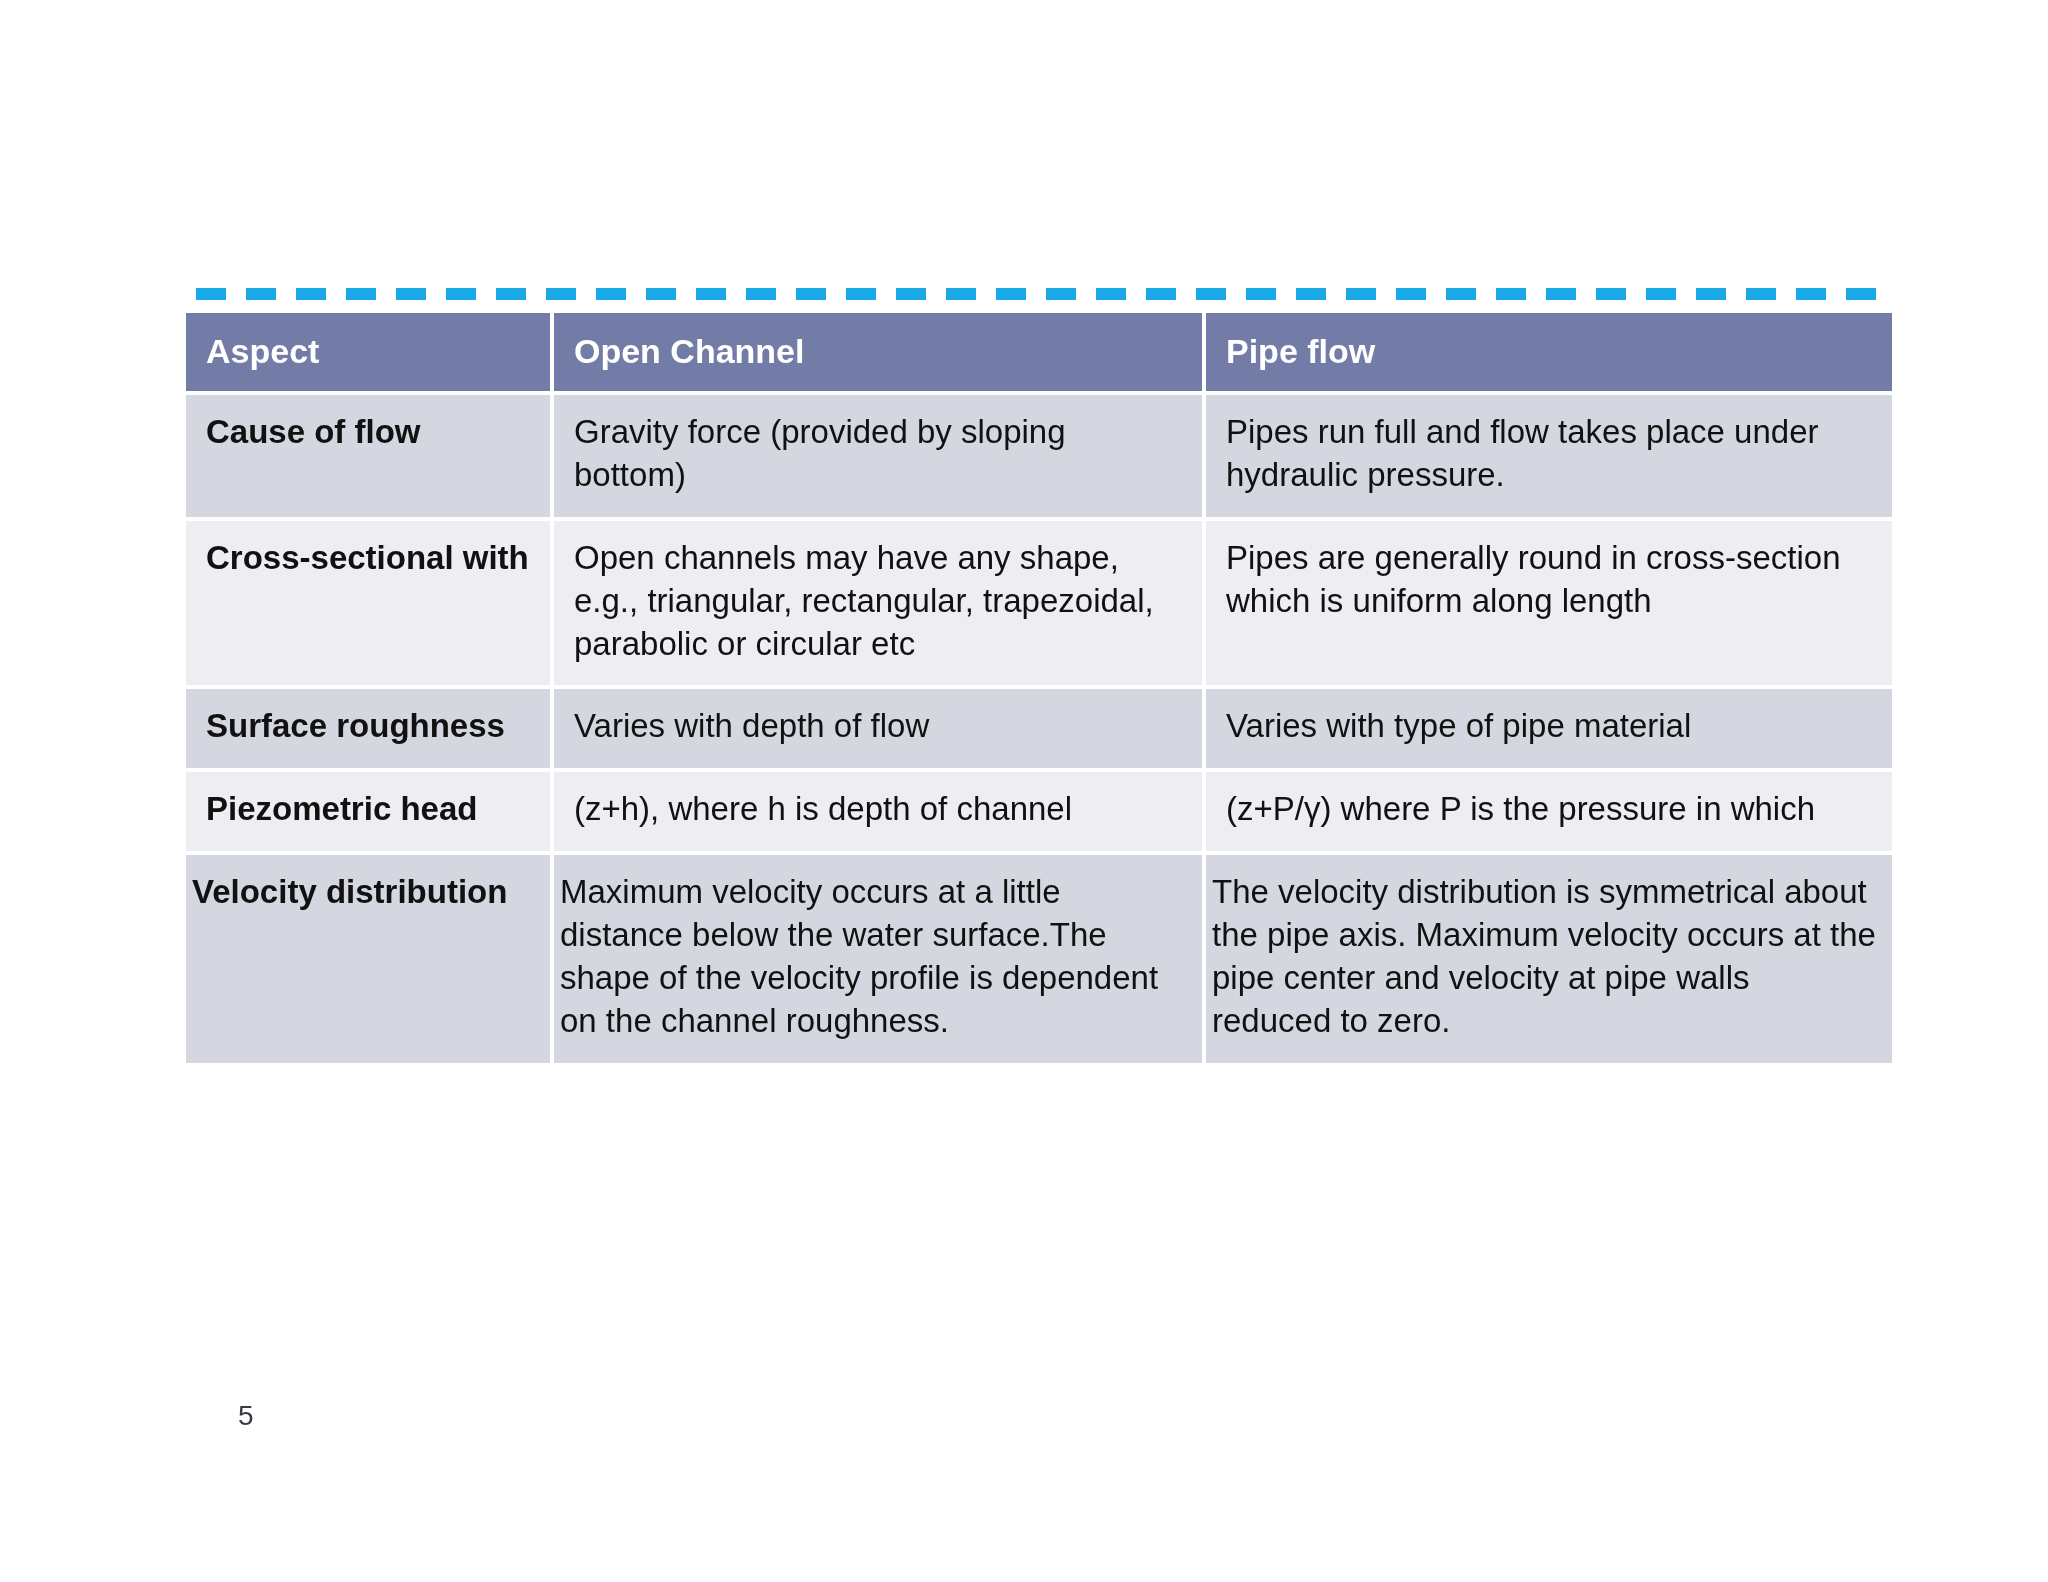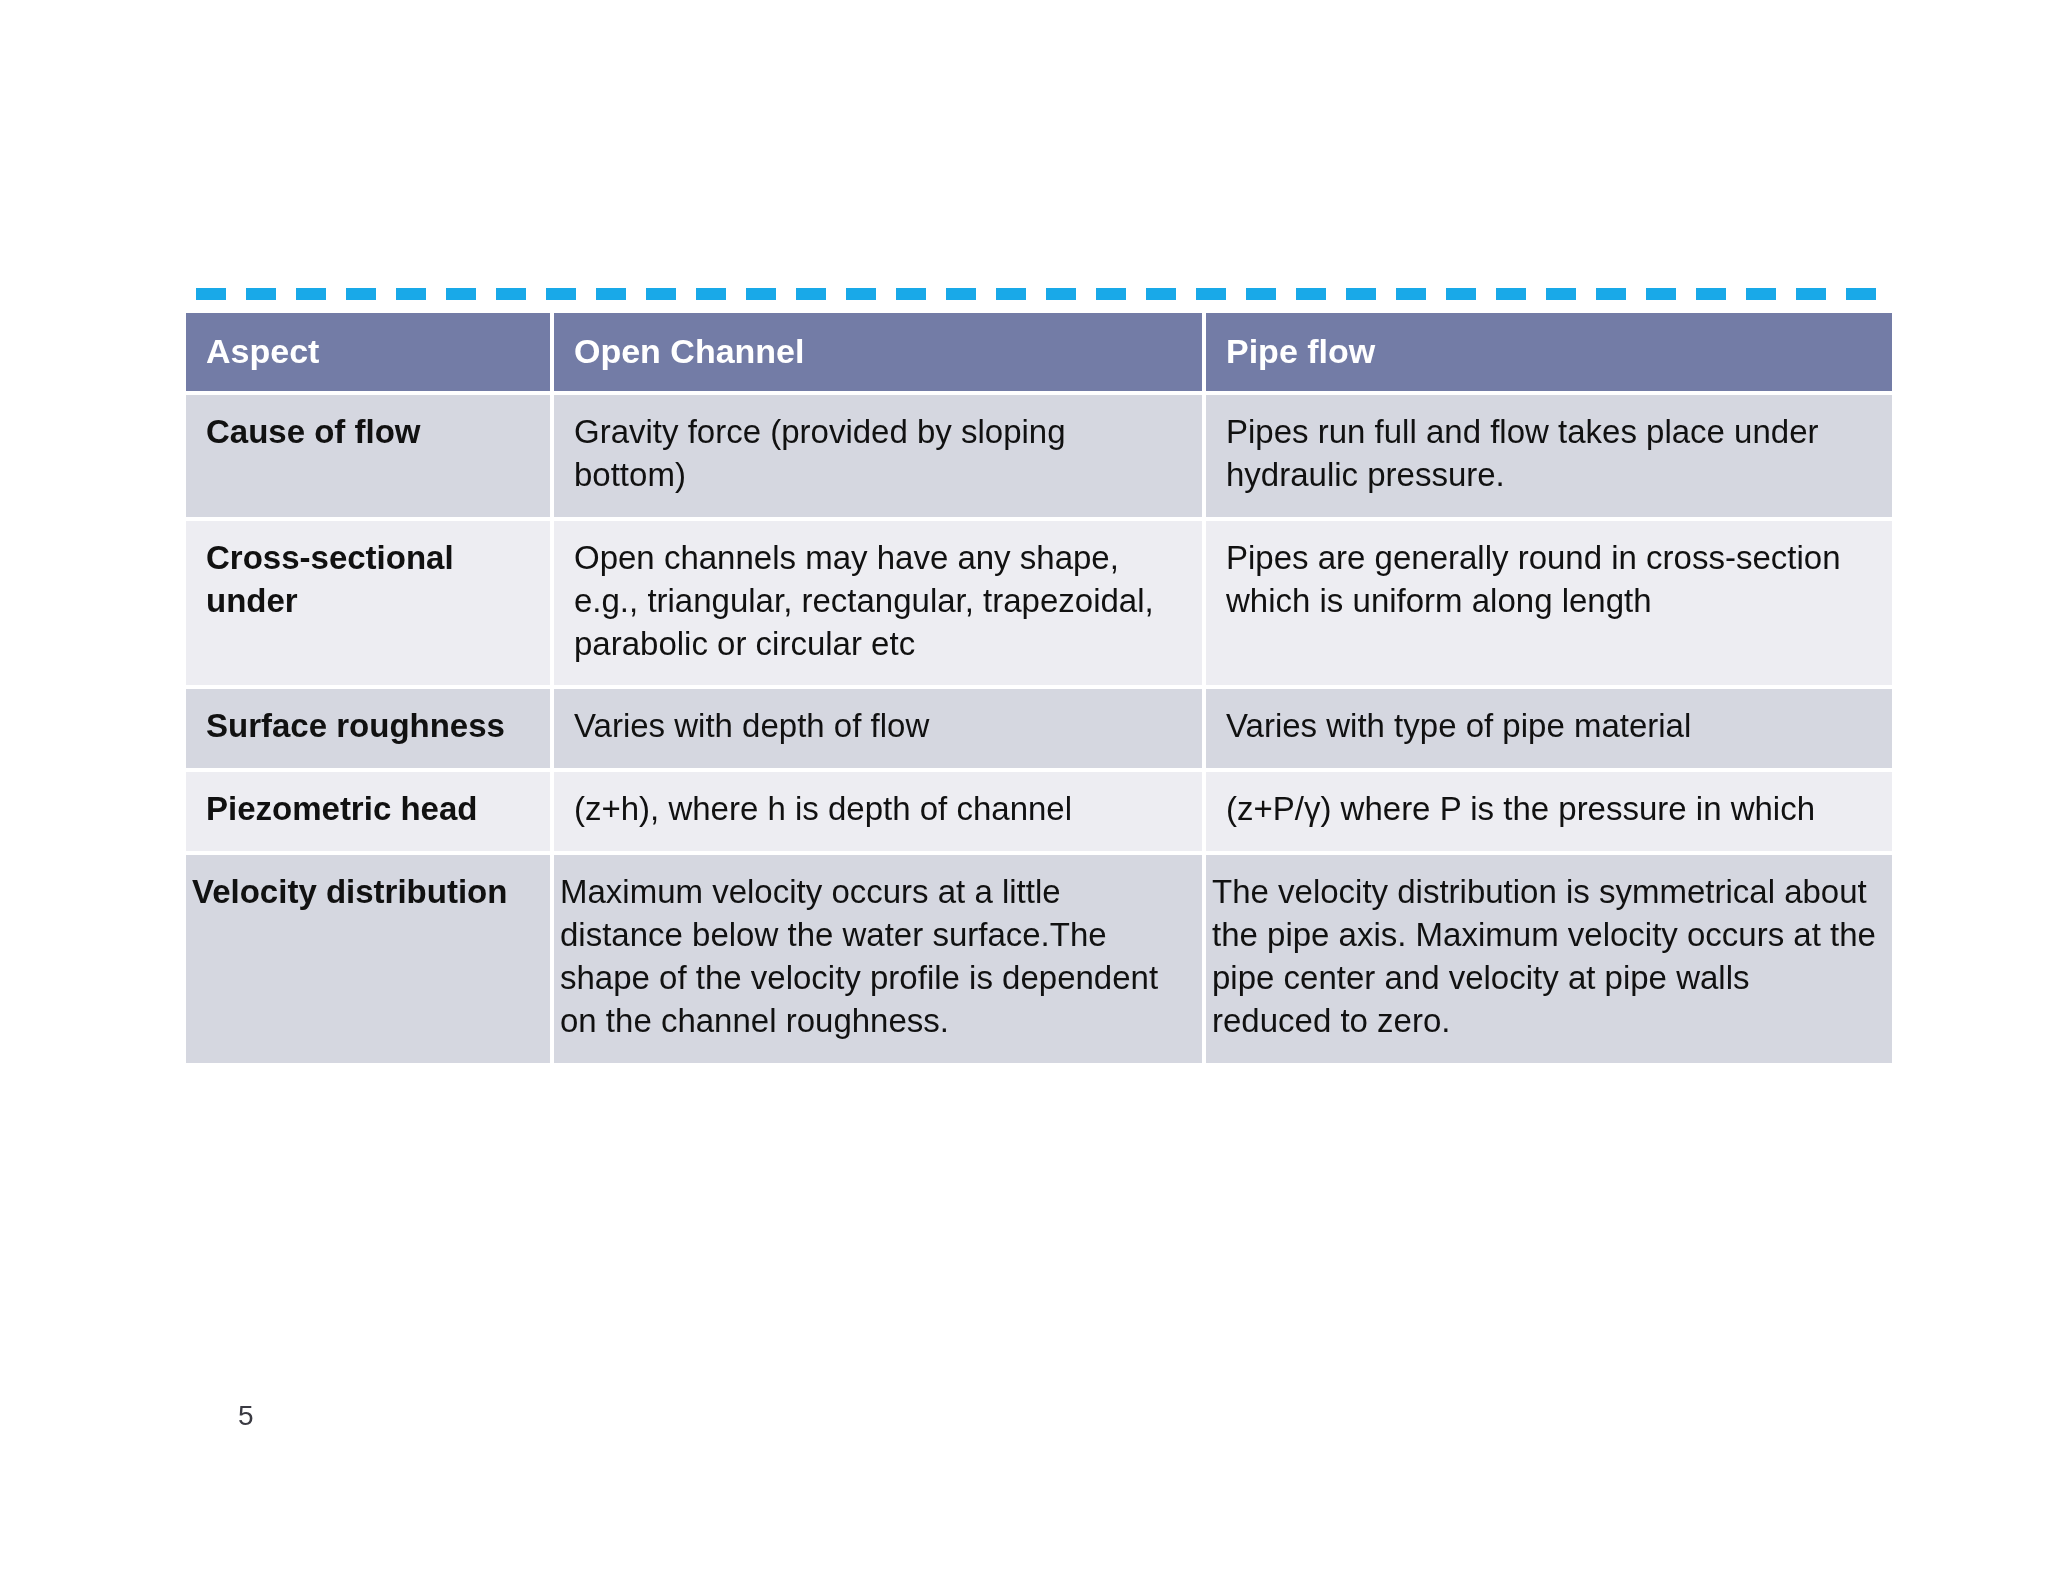--- a/index.html
+++ b/index.html
@@ -141,21 +141,21 @@
           <th>Pipe flow</th>
         </tr>
       </thead>
       <tbody>
         <tr class="band-dark">
           <td class="aspect">Cause of flow</td>
           <td>Gravity force (provided by sloping bottom)</td>
           <td>Pipes run full and flow takes place under hydraulic pressure.</td>
         </tr>
         <tr class="band-light">
-          <td class="aspect">Cross-sectional under</td>
+          <td class="aspect">Cross-sectional with</td>
           <td>Open channels may have any shape,  e.g., triangular, rectangular, trapezoidal, parabolic or  circular etc</td>
           <td>Pipes are generally round in cross-section which is uniform along length</td>
         </tr>
         <tr class="band-dark">
           <td class="aspect">Surface roughness</td>
           <td>Varies with depth of flow</td>
           <td>Varies with type of pipe material</td>
         </tr>
         <tr class="band-light">
           <td class="aspect">Piezometric head</td>

